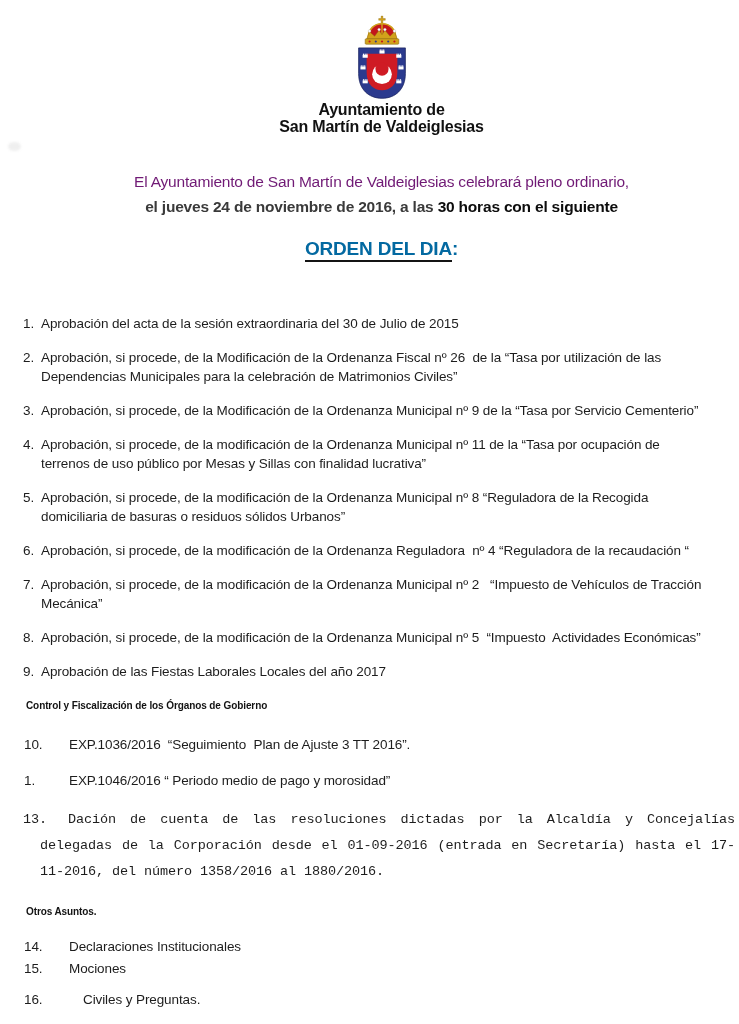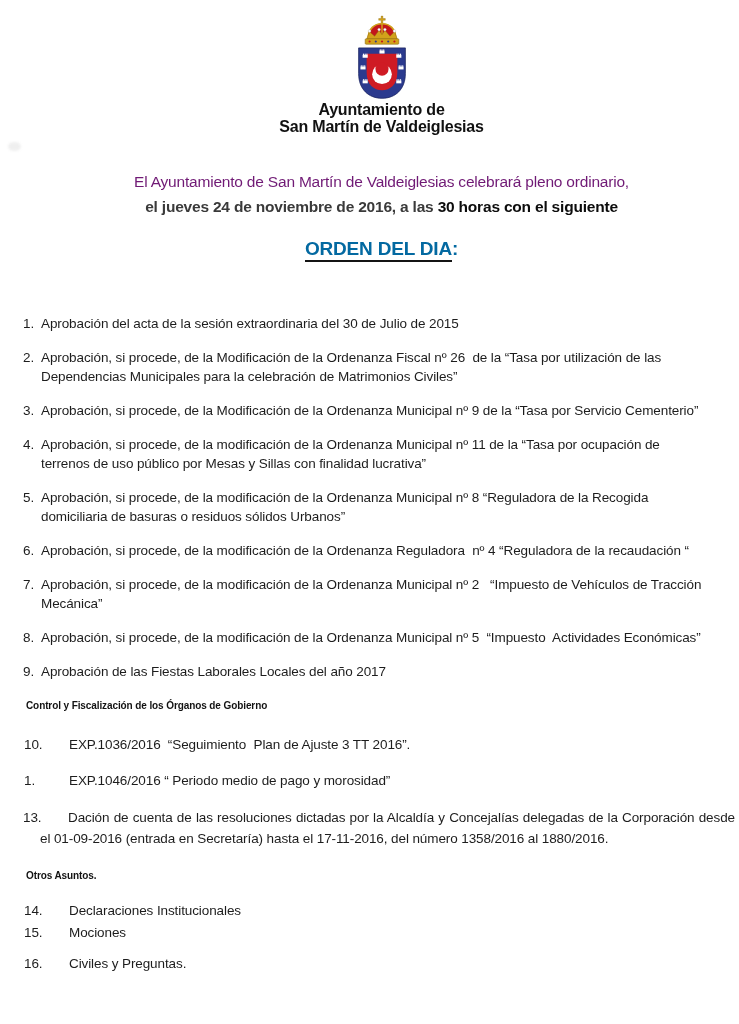--- a/index.html
+++ b/index.html
@@ -35,26 +35,26 @@
   .item .txt { flex:1; white-space:pre-wrap; }
   .list2 .item { margin-bottom:17px; }
   .list2 .item .num { flex-basis:45px; margin-left:1px; }
   .sec-heading {
     font-size:10px; font-weight:bold; color:#121212;
     line-height:19px; margin:0 0 20px 3px; letter-spacing:-0.1px;
   }
   .sec-heading.otros { margin-bottom:16px; }
   .item13 {
     display:block; margin:0 4px 17px 17px; text-indent:-17px;
-    text-align:justify; line-height:21px;
+    text-align:justify; line-height:26px;font-family:Liberation Mono, monospace;
   }
   .item13 .num { display:inline-block; width:45px; text-indent:0; }
   .mb3  { margin-bottom:3px !important; }
   .mb12 { margin-bottom:12px !important; }
-  .mb0  { margin-bottom:0 !important; }
+  .mb0  { margin-bottom:0 !important;gap:14px; }
 </style>
 </head>
 <body>
 
 <div class="page">
   <div class="scan-artifact"></div>
 
   <div class="masthead">
     <svg class="coat" viewBox="0 0 100 130" aria-hidden="true">
       <defs>

